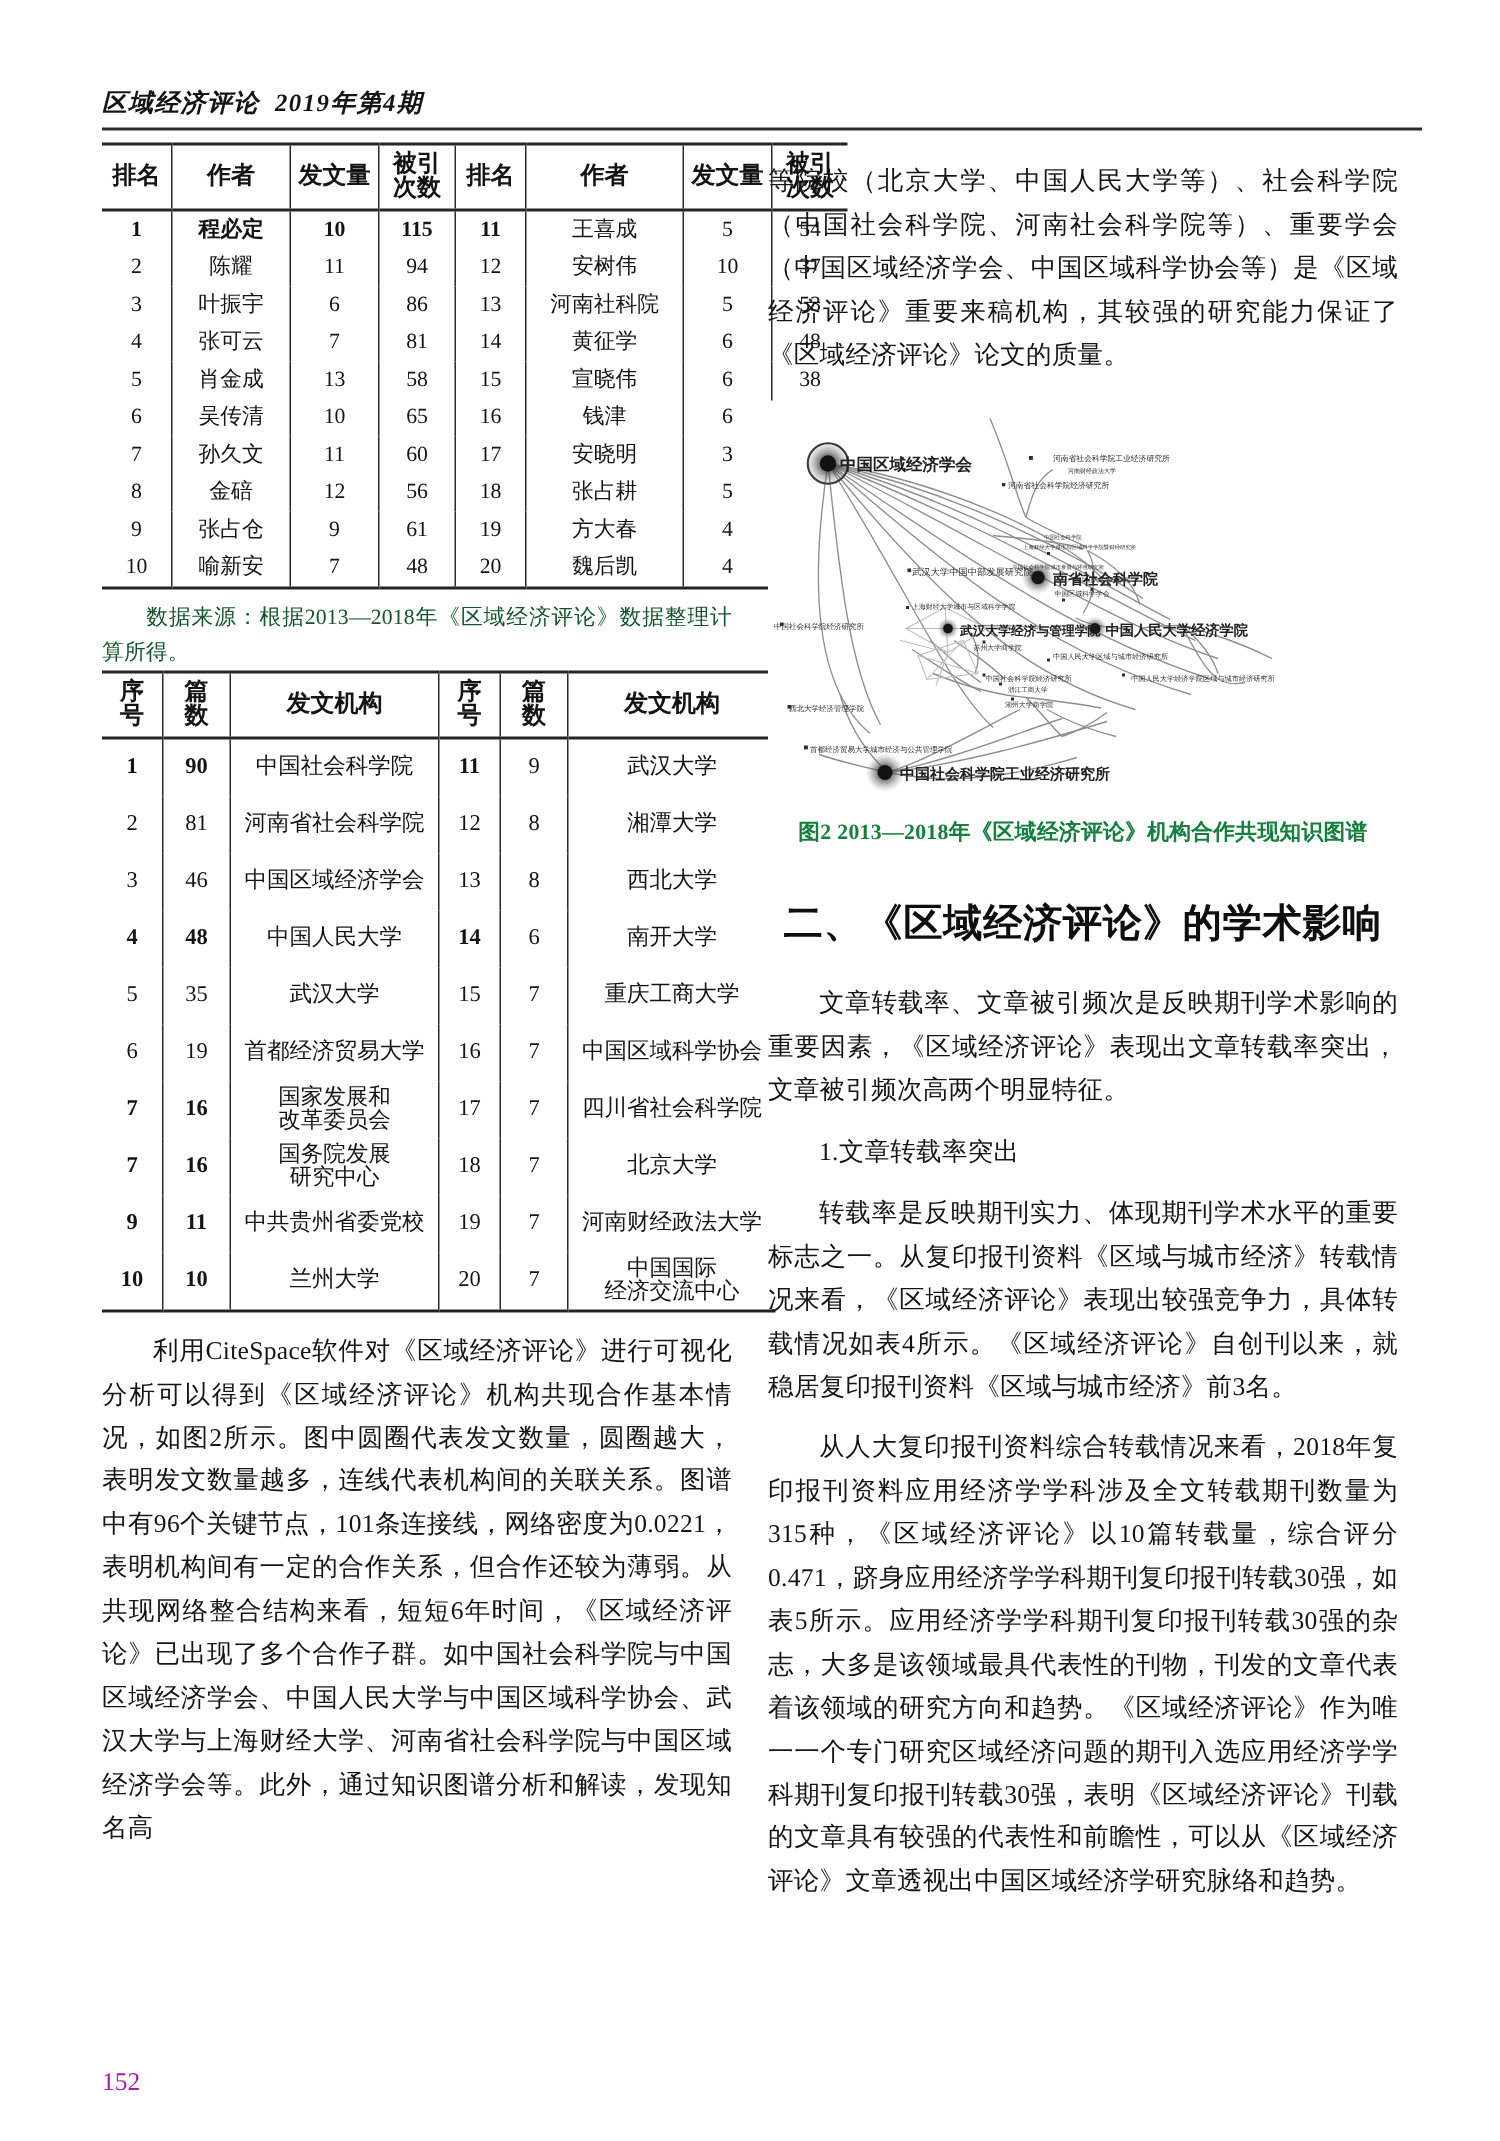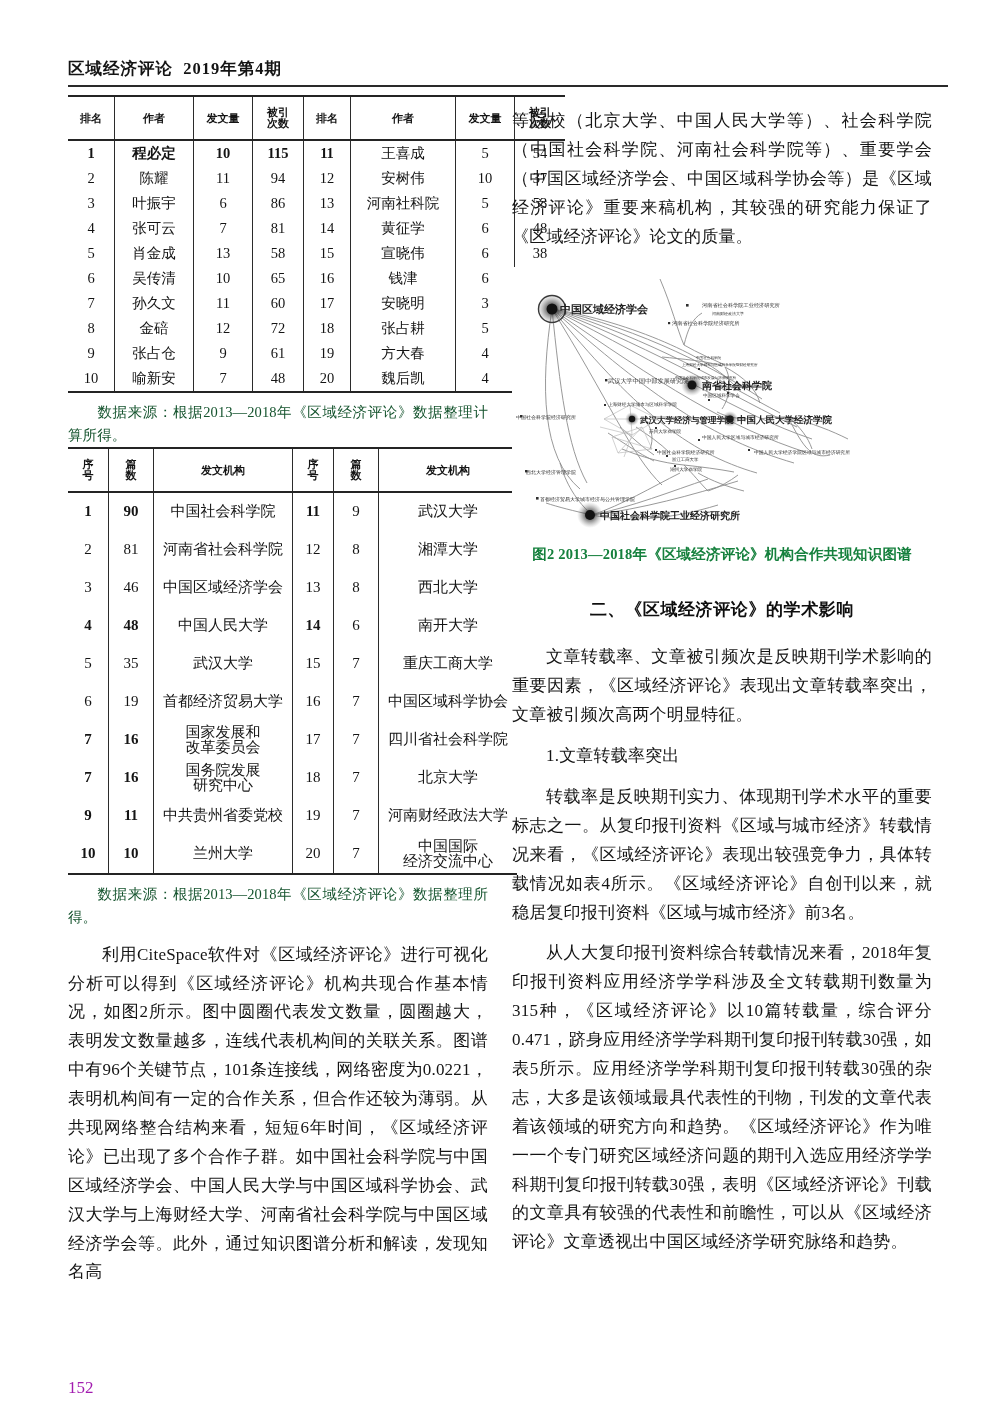--- a/index.html
+++ b/index.html
@@ -30,20 +30,21 @@
     left: 68px;
     top: 58px;
     width: 880px;
   }
   .runhead-text {
     font-size: 16.5px;
     font-weight: bold;
     letter-spacing: 1px;
     color: #141414;
     white-space: nowrap;
+    font-style: italic;
   }
   .runhead-rule {
     margin-top: 5px;
     border-top: 2px solid #2a2a2a;
     width: 880px;
   }
 
   
   .columns {
     position: absolute;
@@ -83,21 +84,21 @@
     vertical-align: middle;
     color: #141414;
     padding: 1px 2px;
     line-height: 1.12;
   }
   table.data thead tr th {
     border-top: 2px solid #242424;
     border-bottom: 2px solid #242424;
     font-weight: bold;
     height: 40px;
-    font-size: 11px;
+    font-size: 16px;
   }
   table.data tbody tr:last-child td {
     border-bottom: 2px solid #242424;
   }
   table.data td.edgeL { border-left: none; }
   table.data td.edgeR { border-right: none; }
   table.data th.edgeL { border-left: none; }
   table.data th.edgeR { border-right: none; }
   .bold { font-weight: bold; }
 
@@ -142,21 +143,21 @@
     text-align: justify;
     text-justify: inter-ideograph;
     color: #141414;
     letter-spacing: 0.2px;
   }
   p.body.first { text-indent: 2em; }
   p.noindent { text-indent: 0; }
 
   .section-head {
     text-align: center;
-    font-size: 17px;
+    font-size: 26px;
     font-weight: bold;
     margin: 34px 0 22px 0;
     color: #0e0e0e;
     letter-spacing: 0.6px;
   }
 
   .fig-caption {
     text-align: center;
     font-size: 14.5px;
     font-weight: bold;
@@ -291,21 +292,21 @@
               <td class="c-cit">60</td>
               <td class="c-rank2">17</td>
               <td class="c-auth2">安晓明</td>
               <td class="c-pub2">3</td>
               <td class="c-cit2 edgeR">53</td>
             </tr>
             <tr>
               <td class="c-rank edgeL">8</td>
               <td class="c-auth">金碚</td>
               <td class="c-pub">12</td>
-              <td class="c-cit">72</td>
+              <td class="c-cit">56</td>
               <td class="c-rank2">18</td>
               <td class="c-auth2">张占耕</td>
               <td class="c-pub2">5</td>
               <td class="c-cit2 edgeR">28</td>
             </tr>
             <tr>
               <td class="c-rank edgeL">9</td>
               <td class="c-auth">张占仓</td>
               <td class="c-pub">9</td>
               <td class="c-cit">61</td>
@@ -439,21 +440,20 @@
               <td class="c-no2">20</td>
               <td class="c-num2">7</td>
               <td class="c-org2 edgeR two-line">
                 <span class="stack">中国国际</span>
                 <span class="stack">经济交流中心</span>
               </td>
             </tr>
           </tbody>
       </table>
 
-      <div class="note"><span class="ind"></span><span>数据来源：根据2013—2018年《区域经济评论》数据整理所得。</span></div>
 
       <p class="body first">利用CiteSpace软件对《区域经济评论》进行可视化分析可以得到《区域经济评论》机构共现合作基本情况，如图2所示。图中圆圈代表发文数量，圆圈越大，表明发文数量越多，连线代表机构间的关联关系。图谱中有96个关键节点，101条连接线，网络密度为0.0221，表明机构间有一定的合作关系，但合作还较为薄弱。从共现网络整合结构来看，短短6年时间，《区域经济评论》已出现了多个合作子群。如中国社会科学院与中国区域经济学会、中国人民大学与中国区域科学协会、武汉大学与上海财经大学、河南省社会科学院与中国区域经济学会等。此外，通过知识图谱分析和解读，发现知名高</p>
     </div>
 
     <div class="col col-right">
 
       <p class="body noindent" style="margin-top:12px">等院校（北京大学、中国人民大学等）、社会科学院（中国社会科学院、河南社会科学院等）、重要学会（中国区域经济学会、中国区域科学协会等）是《区域经济评论》重要来稿机构，其较强的研究能力保证了《区域经济评论》论文的质量。</p>
 
       <div class="figure-box">
         <svg width="420" height="268" viewBox="0 0 420 268" xmlns="http://www.w3.org/2000/svg">

